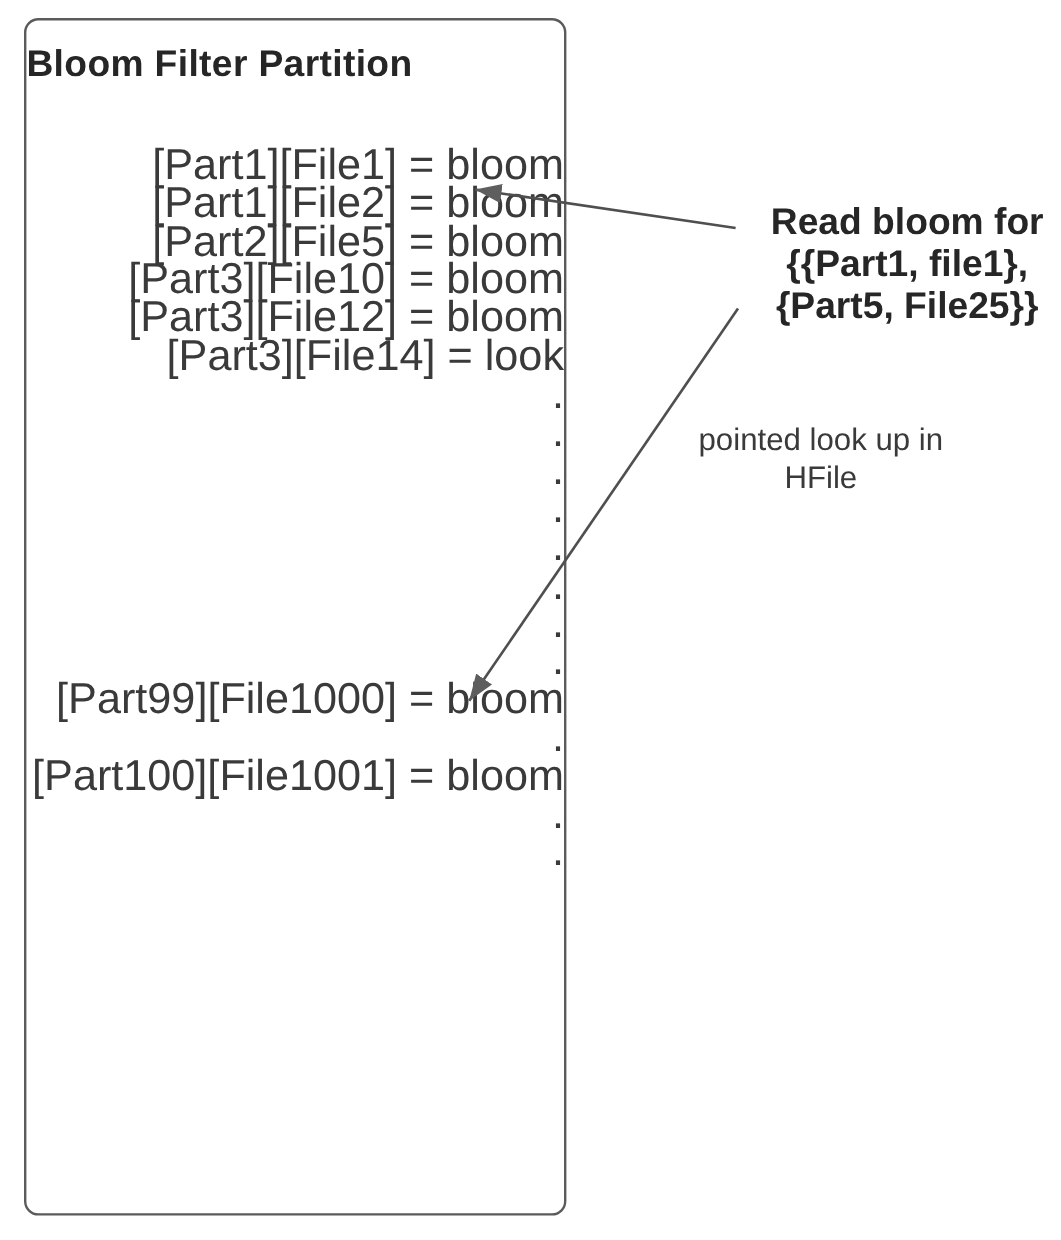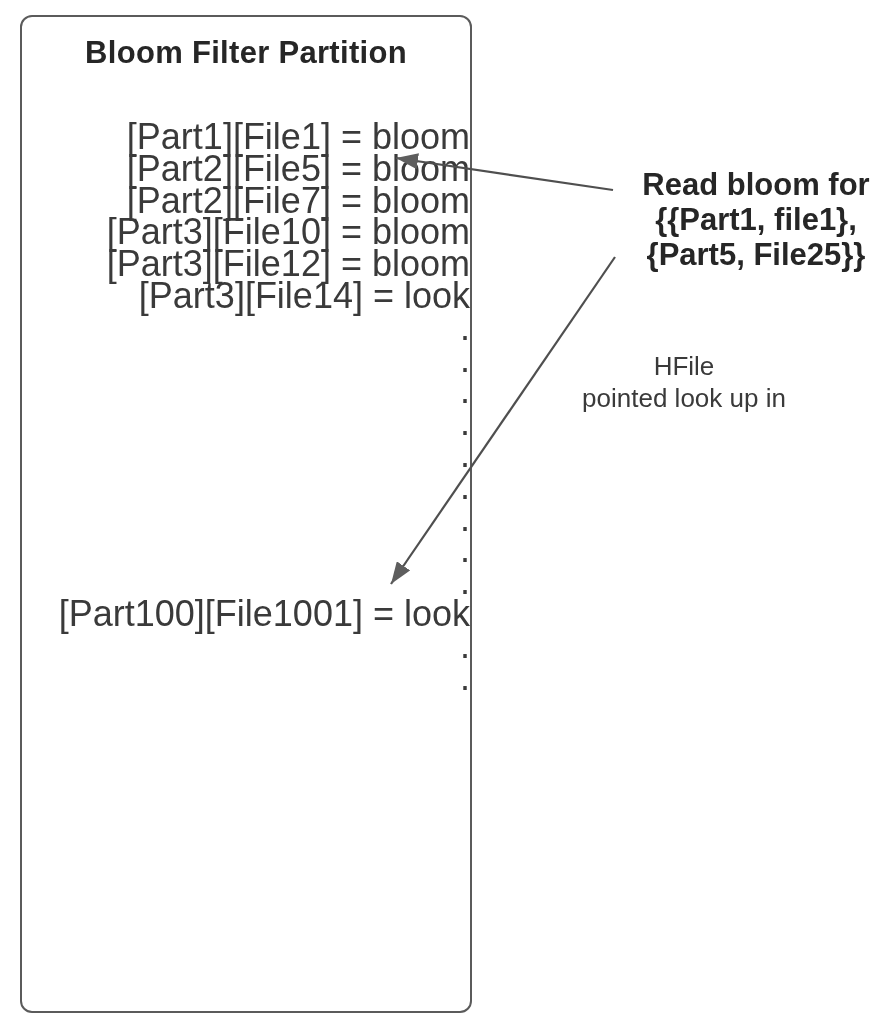--- a/index.html
+++ b/index.html
@@ -24,21 +24,20 @@
     box-sizing: border-box;
     border: 2.5px solid #5b5b5b;
     border-radius: 12px;
     background: #ffffff;
   }
   .box-title {
     position: absolute;
     top: 18px;
     left: 0;
     width: 100%;
-    text-align: center;
     font-size: 31px;
     font-weight: bold;
     color: #262626;
     letter-spacing: 0.3px;
   }
   .entry-list {
     position: absolute;
     top: 104px;
     left: 0;
     width: 100%;
@@ -83,35 +82,36 @@
 </style>
 </head>
 <body>
 
 <div id="canvas">
 
   <div class="partition-box">
     <div class="box-title">Bloom Filter Partition</div>
     <div class="entry-list">
         <div class="entry-line">[Part1][File1] = bloom</div>
+        <div class="entry-line">[Part1][File2] = bloom</div>
         <div class="entry-line">[Part2][File5] = bloom</div>
-        <div class="entry-line">[Part2][File7] = bloom</div>
         <div class="entry-line">[Part3][File10] = bloom</div>
         <div class="entry-line">[Part3][File12] = bloom</div>
         <div class="entry-line">[Part3][File14] = look</div>
         <div class="entry-line">.</div>
         <div class="entry-line">.</div>
         <div class="entry-line">.</div>
         <div class="entry-line">.</div>
         <div class="entry-line">.</div>
         <div class="entry-line">.</div>
         <div class="entry-line">.</div>
         <div class="entry-line">.</div>
+        <div class="entry-line">[Part99][File1000] = bloom</div>
         <div class="entry-line">.</div>
-        <div class="entry-line">[Part100][File1001] = look</div>
+        <div class="entry-line">[Part100][File1001] = bloom</div>
         <div class="entry-line">.</div>
         <div class="entry-line">.</div>
       </div>
   </div>
 
   <svg class="arrow-layer" viewBox="0 0 884 1033" xmlns="http://www.w3.org/2000/svg">
     <defs>
       <marker id="arrowhead" markerUnits="userSpaceOnUse" markerWidth="22" markerHeight="16" refX="22" refY="8" orient="auto">
         <path d="M0,0 L22,8 L0,16 Z" fill="#5e5e5e"></path>
       </marker>
@@ -120,17 +120,17 @@
       <line x1="615" y1="257" x2="391" y2="584" stroke="#4f4f4f" stroke-width="2.2" marker-end="url(#arrowhead)"></line>
     </svg>
 
   <div class="read-bloom">
     <div>Read bloom for</div>
     <div>{{Part1, file1},</div>
     <div>{Part5, File25}}</div>
   </div>
 
   <div class="pointed-lookup">
+    <div>pointed look up in</div>
     <div>HFile</div>
-    <div>pointed look up in</div>
   </div>
 
 </div>
 
 </body></html>

